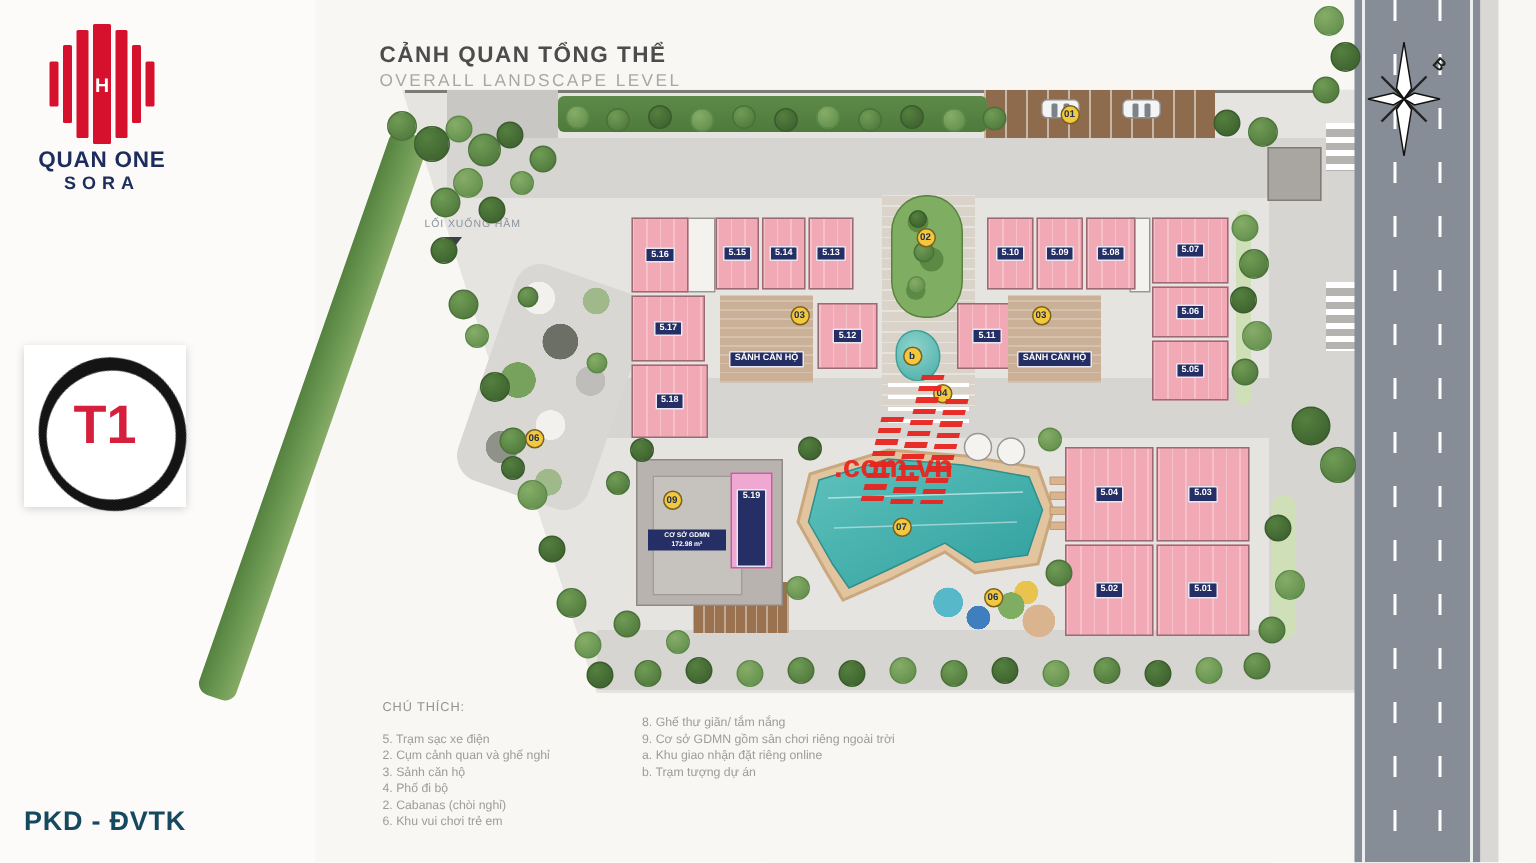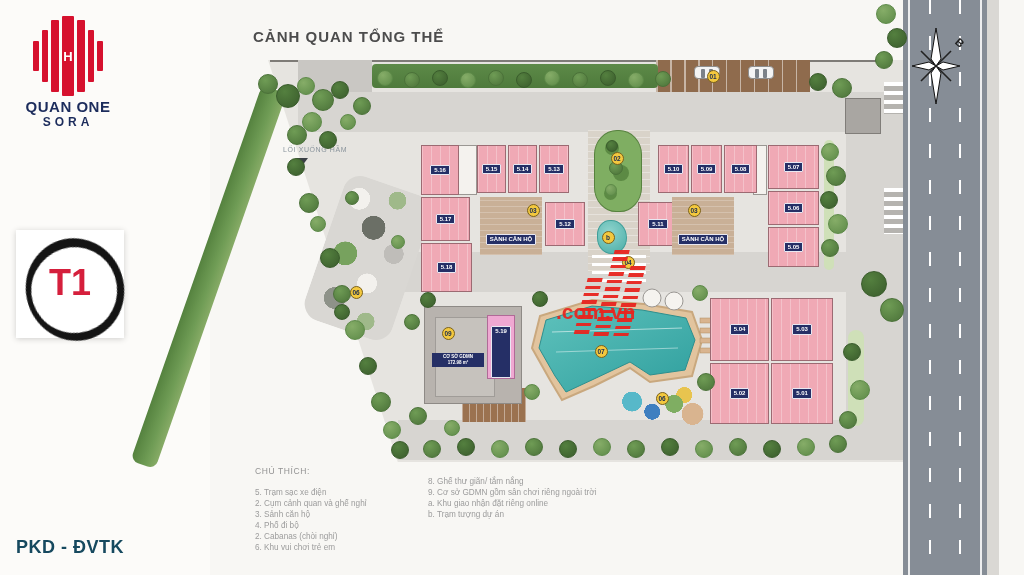--- a/index.html
+++ b/index.html
@@ -150,20 +150,21 @@
 
     <div class="t1-box">
       <div class="enso"></div>
       <div class="t1-label">T1</div>
     </div>
 
     <div class="footer-label">PKD - ĐVTK</div>
   </div>
 
   <div class="plan-title">CẢNH QUAN TỔNG THỂ</div>
+  <div class="plan-subtitle">OVERALL LANDSCAPE LEVEL</div>
 
   <div class="ground"></div>
   <div class="fence-top"></div>
   <div class="abs road" style="left:298px;top:92px;width:608px;height:40px"></div>
   <div class="abs road" style="left:393px;top:252px;width:512px;height:40px"></div>
   <div class="abs road" style="left:398px;top:420px;width:507px;height:40px"></div>
   <div class="abs road" style="left:846px;top:92px;width:60px;height:368px"></div>
   <div class="avenue"></div>
   <div class="abs zebra-h" style="left:592px;top:255px;width:54px;height:32px;z-index:4"></div>
   <div class="paver"></div>

